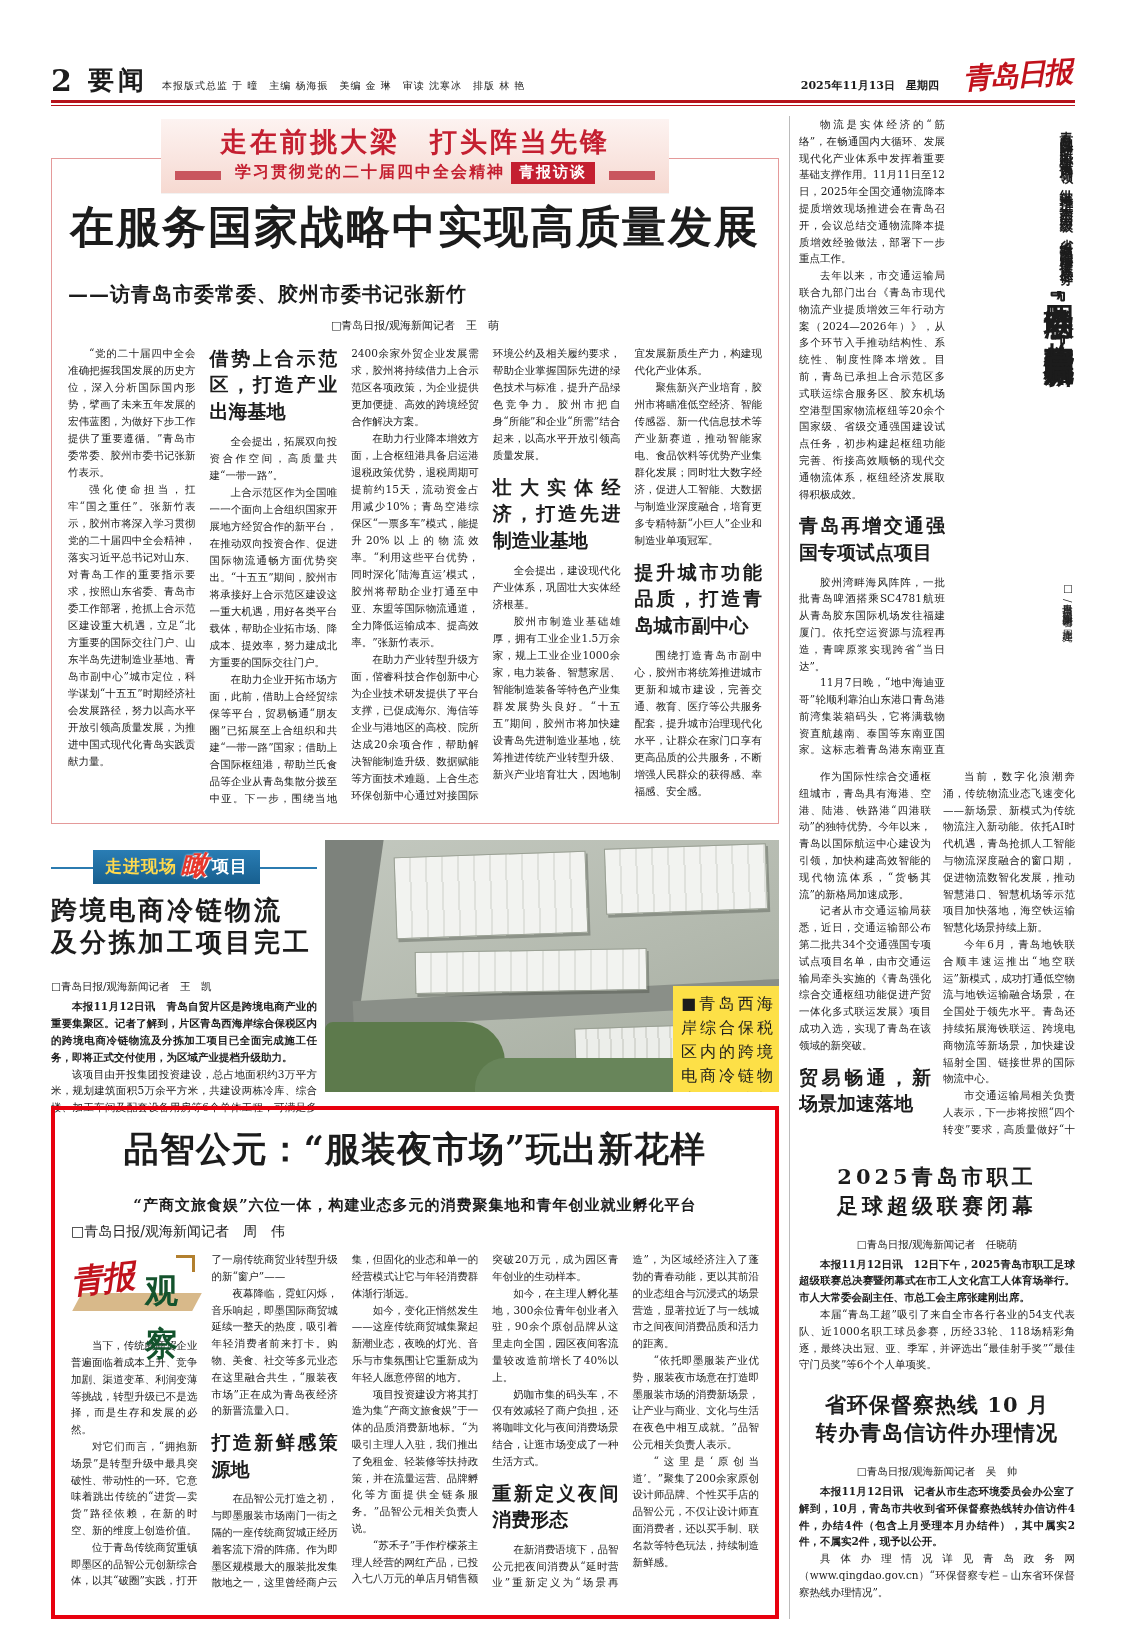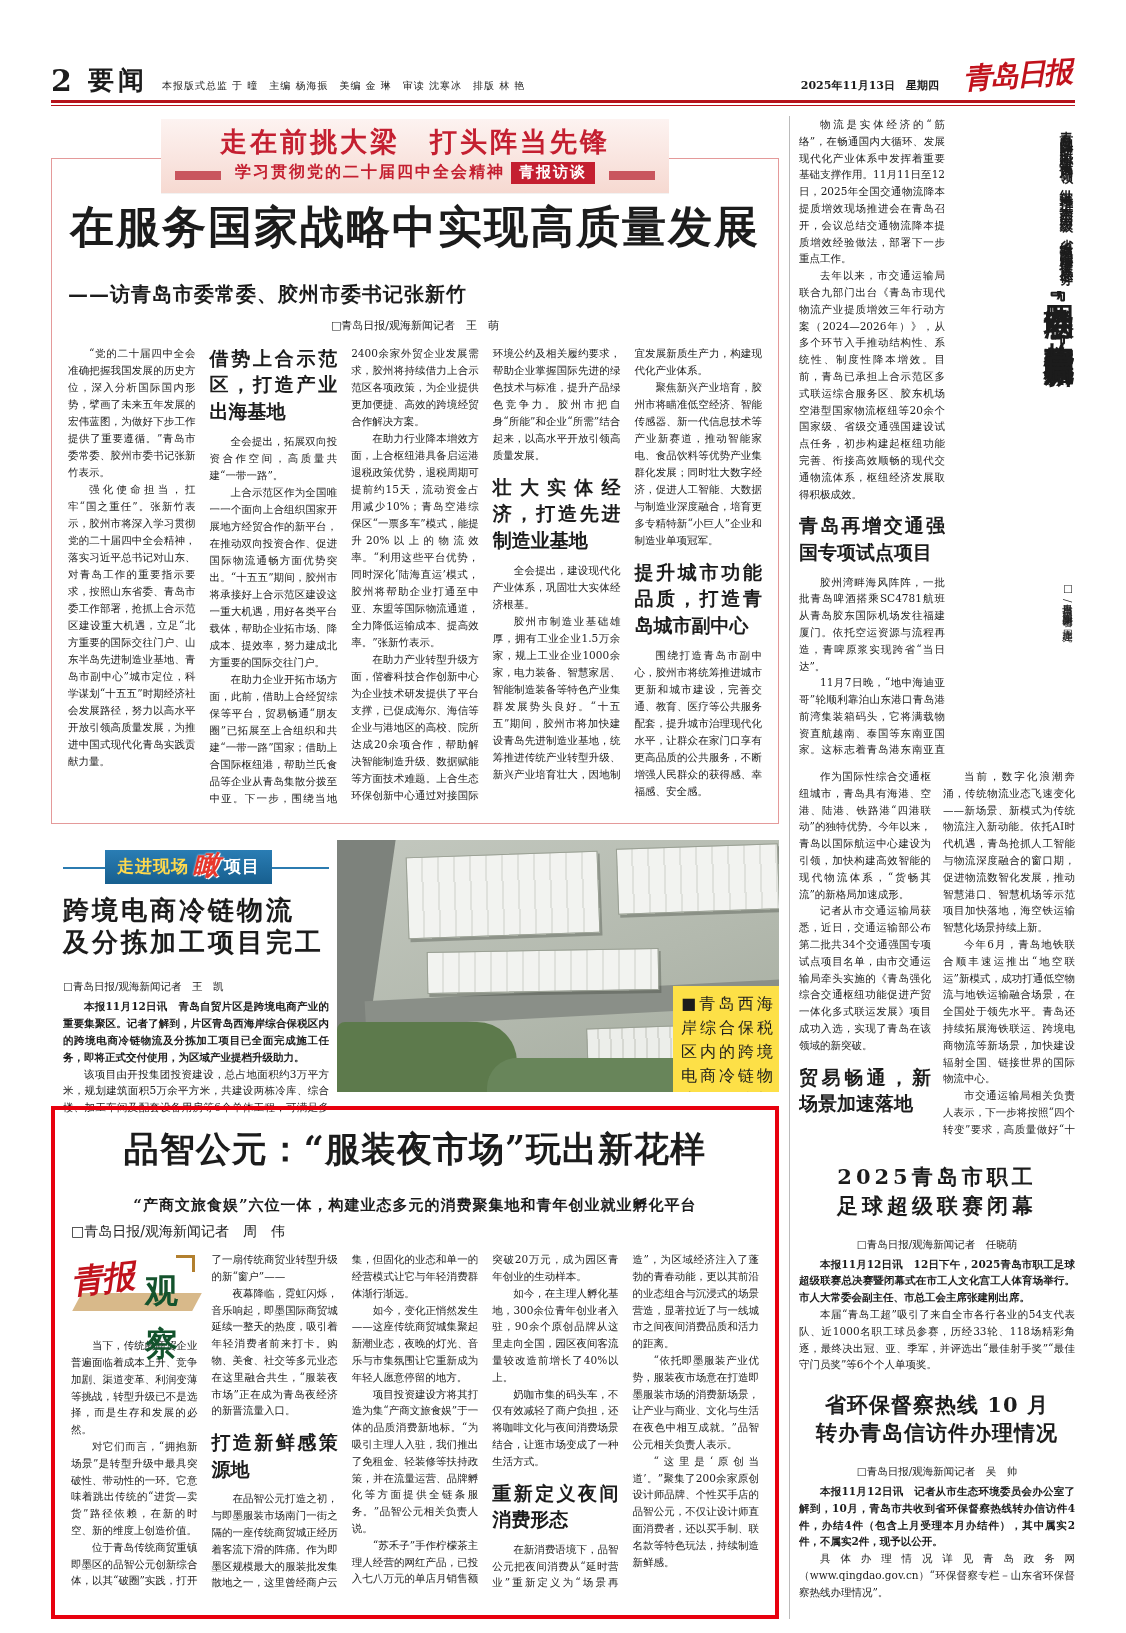--- a/index.html
+++ b/index.html
@@ -39,21 +39,21 @@
                  margin-top:38px;line-height:1.1;}
   .lead-subtitle{font-size:20px;font-weight:bold;text-align:left;margin-top:12px;letter-spacing:1px;}
   .lead-byline{font-size:11px;text-align:center;margin-top:10px;color:#222;}
   .lead-body{margin-top:12px;height:468px;overflow:hidden;
              column-count:5;column-gap:14px;column-fill:auto;
              font-size:10.5px;line-height:1.62;text-align:justify;}
   .lead-body p,.flow p{margin:0;text-indent:2em;}
   .lead-body h4,.flow h4{font-size:19px;font-weight:900;margin:10px 0 8px;line-height:1.4;text-indent:0;}
 
   
-  .mid{display:flex;gap:8px;margin-top:16px;height:252px;margin-left:12px;}
+  .mid{display:flex;gap:8px;margin-top:16px;height:252px;}
   .proj{width:266px;flex:none;position:relative;}
   .proj-line{position:relative;height:36px;margin-top:10px;}
   .proj-line:before{content:"";position:absolute;left:0;right:0;top:17px;height:2px;background:#2b7bb0;}
   .proj-badge{position:absolute;left:42px;top:0;background:linear-gradient(180deg,#2a7db4,#175f8f);
               height:34px;padding:0 12px;display:flex;align-items:center;gap:4px;}
   .pb-gold{color:#ffd94d;font-size:17px;font-weight:900;letter-spacing:1px;}
   .pb-red{color:#e8372c;font-size:27px;font-weight:900;font-style:italic;
           text-shadow:0 0 2px #fff,1px 1px 0 #fff;line-height:1;margin-top:-4px;}
   .pb-white{color:#fff;font-size:17px;font-weight:900;letter-spacing:1px;}
   .proj-headline{font-size:26px;font-weight:900;letter-spacing:3px;line-height:1.25;margin-top:8px;}

